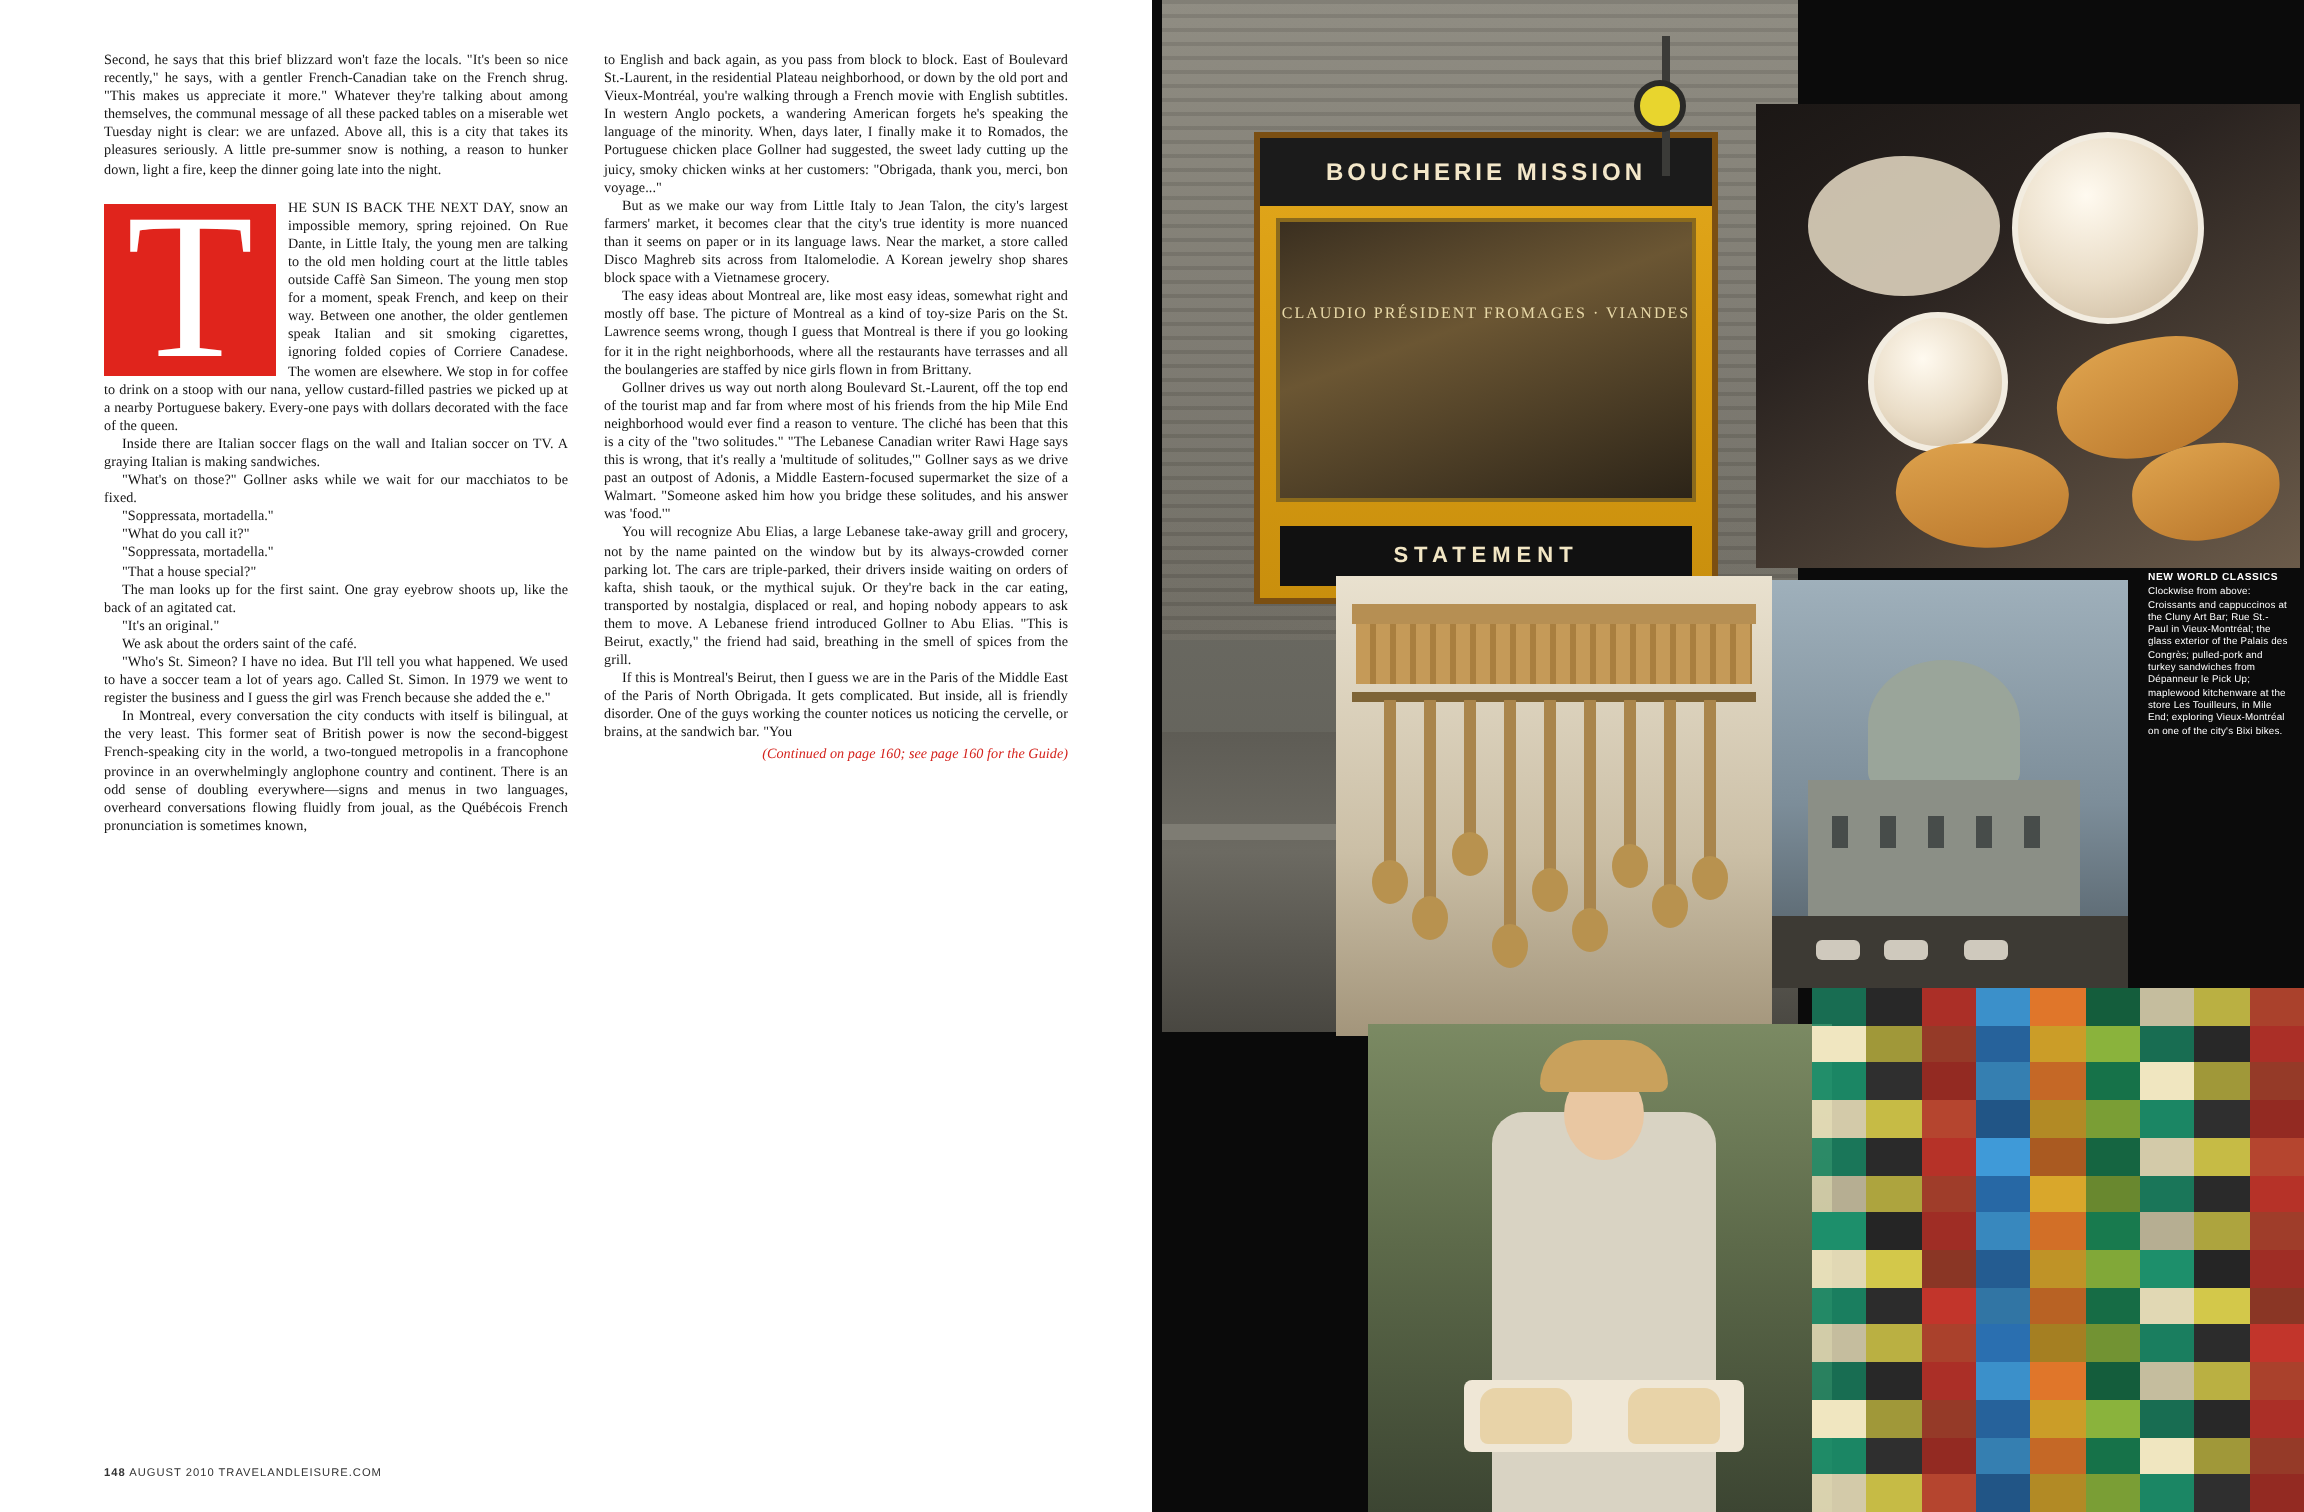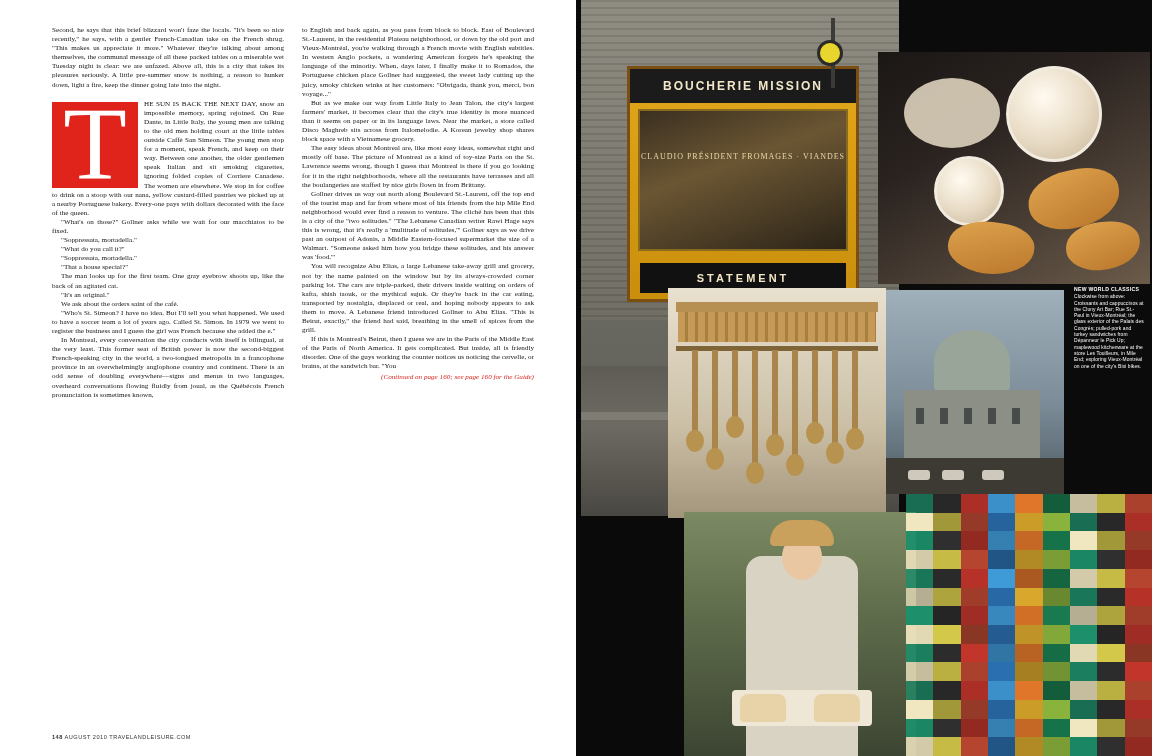--- a/index.html
+++ b/index.html
@@ -191,39 +191,40 @@
     <div class="cols">
 
       <div class="col">
         <p class="noindent">Second, he says that this brief blizzard won't faze the locals. "It's been so nice recently," he says, with a gentler French-Canadian take on the French shrug. "This makes us appreciate it more." Whatever they're talking about among themselves, the communal message of all these packed tables on a miserable wet Tuesday night is clear: we are unfazed. Above all, this is a city that takes its pleasures seriously. A little pre-summer snow is nothing, a reason to hunker down, light a fire, keep the dinner going late into the night.</p>
 
         <div class="dropwrap">
           <div class="dropcap">T</div>
           <p class="noindent smallcaps-lead">HE SUN IS BACK THE NEXT DAY, snow an impossible memory, spring rejoined. On Rue Dante, in Little Italy, the young men are talking to the old men holding court at the little tables outside Caffè San Simeon. The young men stop for a moment, speak French, and keep on their way. Between one another, the older gentlemen speak Italian and sit smoking cigarettes, ignoring folded copies of Corriere Canadese. The women are elsewhere. We stop in for coffee to drink on a stoop with our nana, yellow custard-filled pastries we picked up at a nearby Portuguese bakery. Every-one pays with dollars decorated with the face of the queen.</p>
         </div>
 
+        <p>Inside there are Italian soccer flags on the wall and Italian soccer on TV. A graying Italian is making sandwiches.</p>
         <p>"What's on those?" Gollner asks while we wait for our macchiatos to be fixed.</p>
         <p>"Soppressata, mortadella."</p>
         <p>"What do you call it?"</p>
         <p>"Soppressata, mortadella."</p>
         <p>"That a house special?"</p>
-        <p>The man looks up for the first team. One gray eyebrow shoots up, like the back of an agitated cat.</p>
+        <p>The man looks up for the first saint. One gray eyebrow shoots up, like the back of an agitated cat.</p>
         <p>"It's an original."</p>
         <p>We ask about the orders saint of the café.</p>
         <p>"Who's St. Simeon? I have no idea. But I'll tell you what happened. We used to have a soccer team a lot of years ago. Called St. Simon. In 1979 we went to register the business and I guess the girl was French because she added the e."</p>
         <p>In Montreal, every conversation the city conducts with itself is bilingual, at the very least. This former seat of British power is now the second-biggest French-speaking city in the world, a two-tongued metropolis in a francophone province in an overwhelmingly anglophone country and continent. There is an odd sense of doubling everywhere—signs and menus in two languages, overheard conversations flowing fluidly from joual, as the Québécois French pronunciation is sometimes known,</p>
       </div>
 
       <div class="col">
         <p class="noindent">to English and back again, as you pass from block to block. East of Boulevard St.-Laurent, in the residential Plateau neighborhood, or down by the old port and Vieux-Montréal, you're walking through a French movie with English subtitles. In western Anglo pockets, a wandering American forgets he's speaking the language of the minority. When, days later, I finally make it to Romados, the Portuguese chicken place Gollner had suggested, the sweet lady cutting up the juicy, smoky chicken winks at her customers: "Obrigada, thank you, merci, bon voyage..."</p>
         <p>But as we make our way from Little Italy to Jean Talon, the city's largest farmers' market, it becomes clear that the city's true identity is more nuanced than it seems on paper or in its language laws. Near the market, a store called Disco Maghreb sits across from Italomelodie. A Korean jewelry shop shares block space with a Vietnamese grocery.</p>
         <p>The easy ideas about Montreal are, like most easy ideas, somewhat right and mostly off base. The picture of Montreal as a kind of toy-size Paris on the St. Lawrence seems wrong, though I guess that Montreal is there if you go looking for it in the right neighborhoods, where all the restaurants have terrasses and all the boulangeries are staffed by nice girls flown in from Brittany.</p>
         <p>Gollner drives us way out north along Boulevard St.-Laurent, off the top end of the tourist map and far from where most of his friends from the hip Mile End neighborhood would ever find a reason to venture. The cliché has been that this is a city of the "two solitudes." "The Lebanese Canadian writer Rawi Hage says this is wrong, that it's really a 'multitude of solitudes,'" Gollner says as we drive past an outpost of Adonis, a Middle Eastern-focused supermarket the size of a Walmart. "Someone asked him how you bridge these solitudes, and his answer was 'food.'"</p>
         <p>You will recognize Abu Elias, a large Lebanese take-away grill and grocery, not by the name painted on the window but by its always-crowded corner parking lot. The cars are triple-parked, their drivers inside waiting on orders of kafta, shish taouk, or the mythical sujuk. Or they're back in the car eating, transported by nostalgia, displaced or real, and hoping nobody appears to ask them to move. A Lebanese friend introduced Gollner to Abu Elias. "This is Beirut, exactly," the friend had said, breathing in the smell of spices from the grill.</p>
-        <p>If this is Montreal's Beirut, then I guess we are in the Paris of the Middle East of the Paris of North America. It gets complicated. But inside, all is friendly disorder. One of the guys working the counter notices us noticing the cervelle, or brains, at the sandwich bar. "You</p>
+        <p>If this is Montreal's Beirut, then I guess we are in the Paris of the Middle East of the Paris of North Obrigada. It gets complicated. But inside, all is friendly disorder. One of the guys working the counter notices us noticing the cervelle, or brains, at the sandwich bar. "You</p>
         <p class="noindent" style="text-align:right;margin-top:1px;">
           <span class="cont-note">(Continued on page 160; see page 160 for the Guide)</span>
         </p>
       </div>
 
     </div>
 
     <div class="folio">
       <span class="num">148</span>
       <span>AUGUST 2010  TRAVELANDLEISURE.COM</span>

